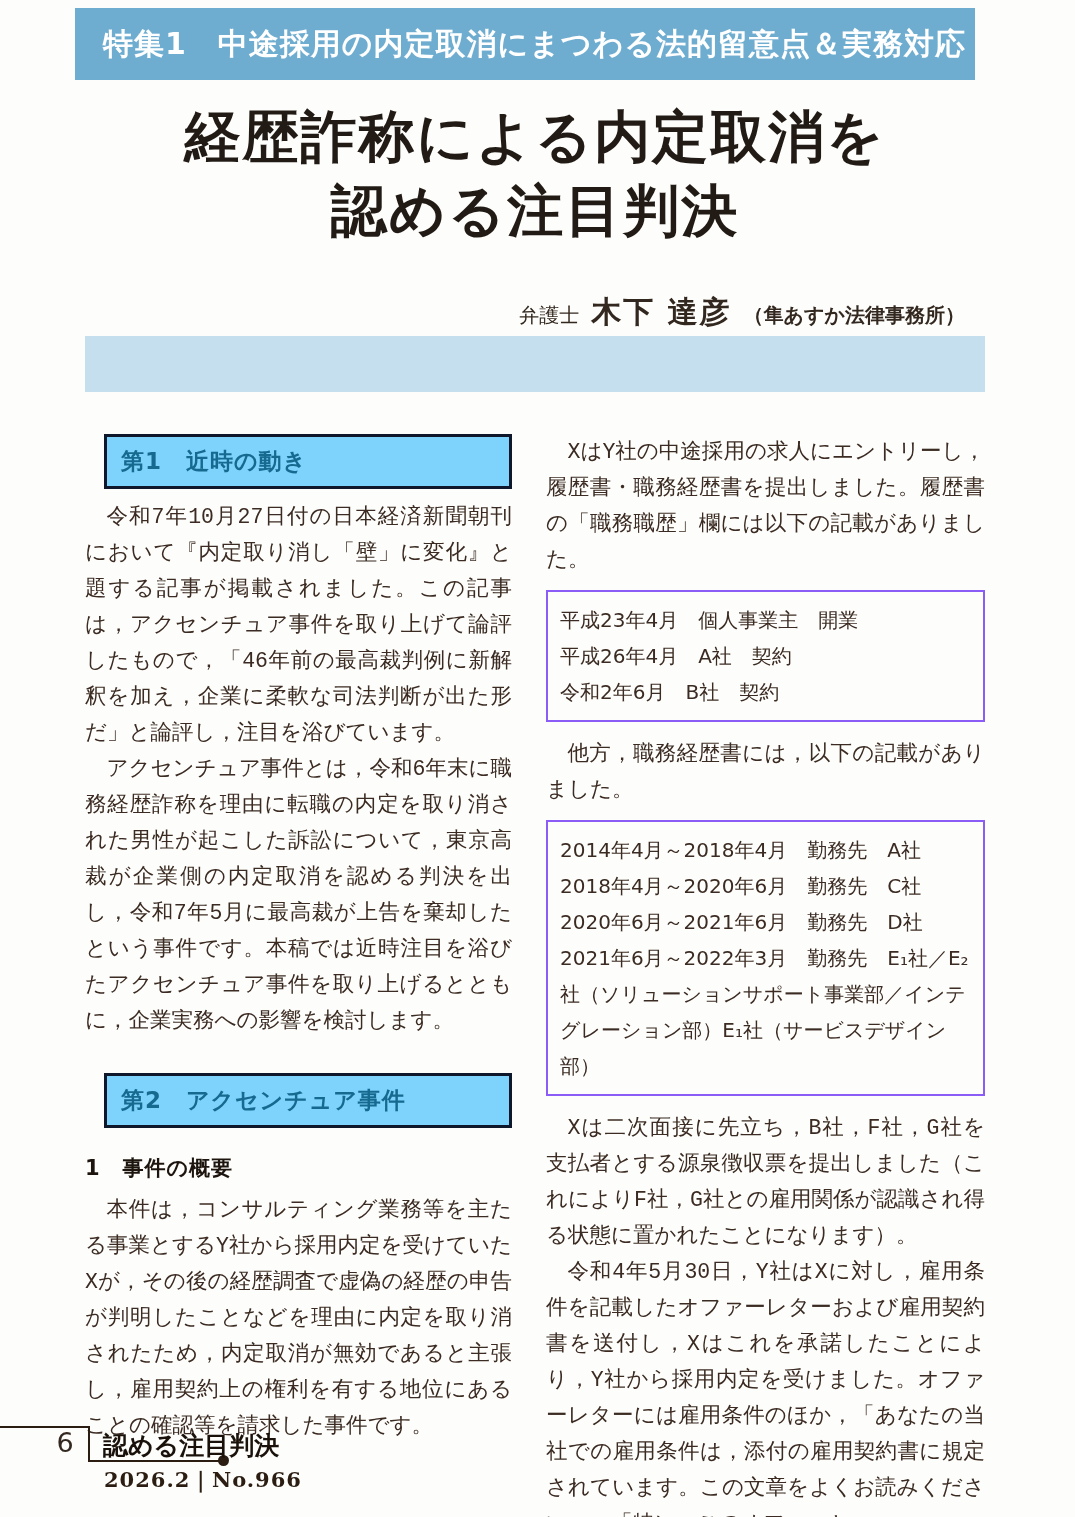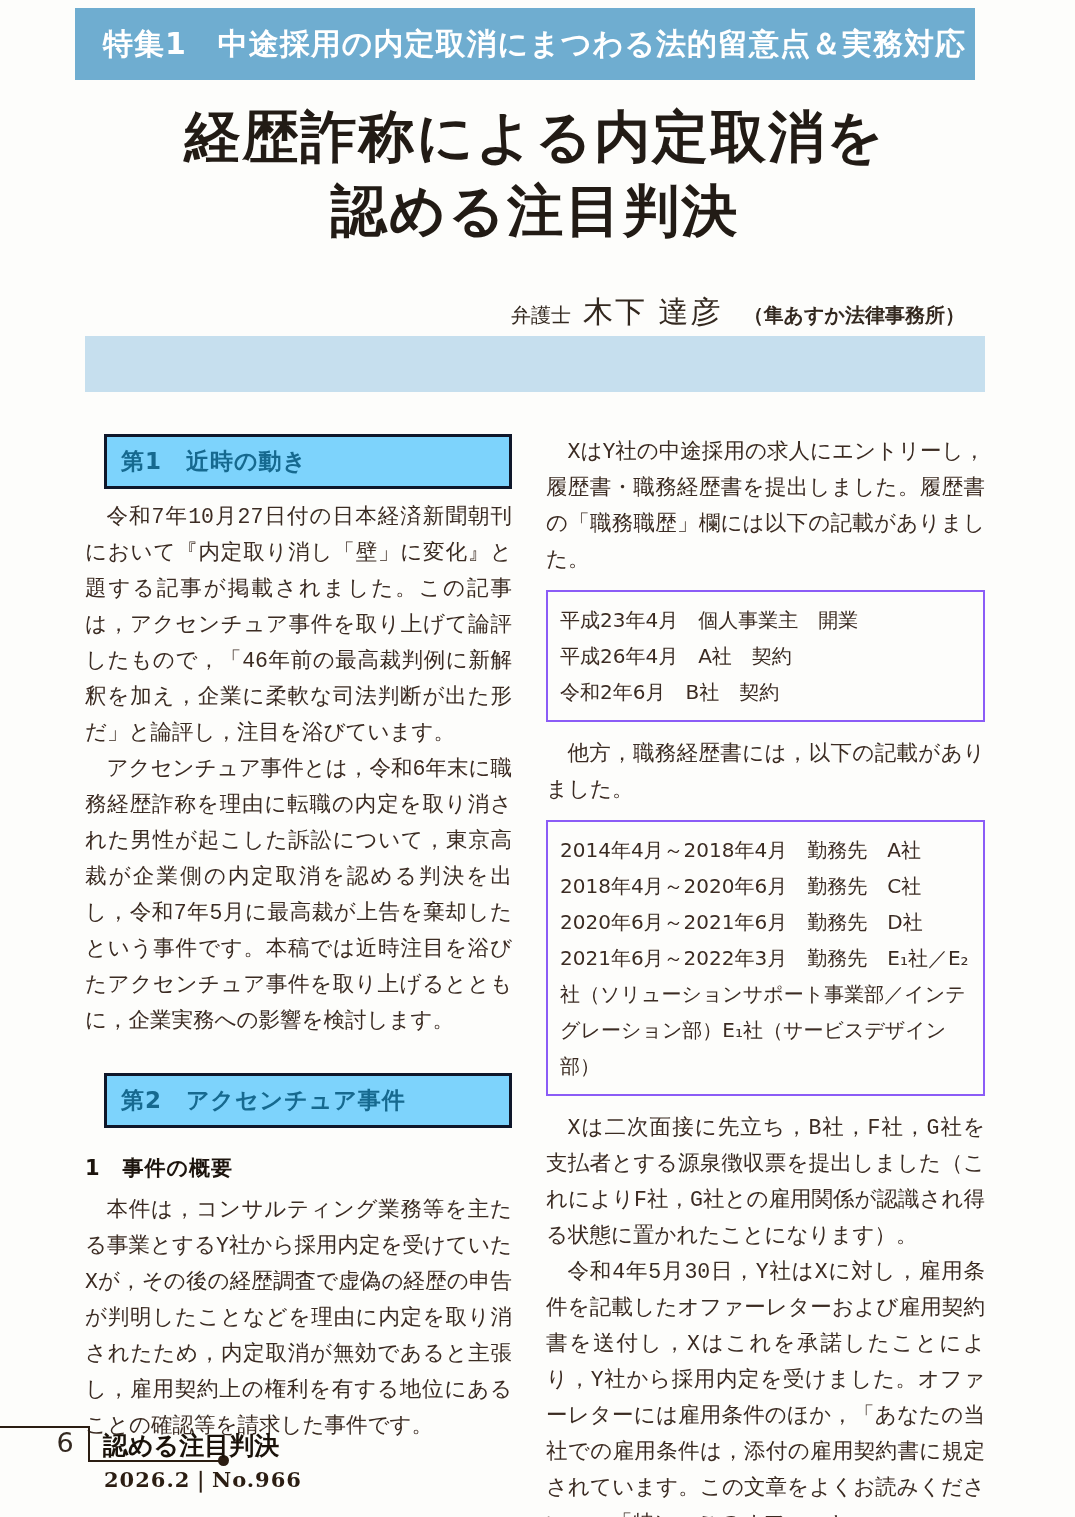--- a/index.html
+++ b/index.html
@@ -27,21 +27,21 @@
     font-weight:bold;font-size:56px;line-height:1.33;letter-spacing:2px;
     font-family:"DejaVu Sans","Liberation Sans",sans-serif;
   }
   .article-title .title-line{display:block;}
   .author-line{
     position:absolute;left:85px;top:292px;width:880px;
     text-align:right;color:#33281f;
     font-family:"DejaVu Sans","Liberation Sans",sans-serif;
   }
   .author-role{font-size:20px;margin-right:12px;}
-  .author-name{font-size:30px;font-weight:normal;margin-right:21px;letter-spacing:2px;}
+  .author-name{font-size:30px;font-weight:bold;margin-right:12px;letter-spacing:2px;}
   .author-affil{font-size:20px;font-weight:bold;}
   .abstract-band{
     position:absolute;left:85px;top:336px;width:900px;height:56px;
     background:#c6dfee;
   }
   
   .columns{
     position:absolute;left:85px;top:434px;width:900px;
     display:flex;gap:34px;
   }

